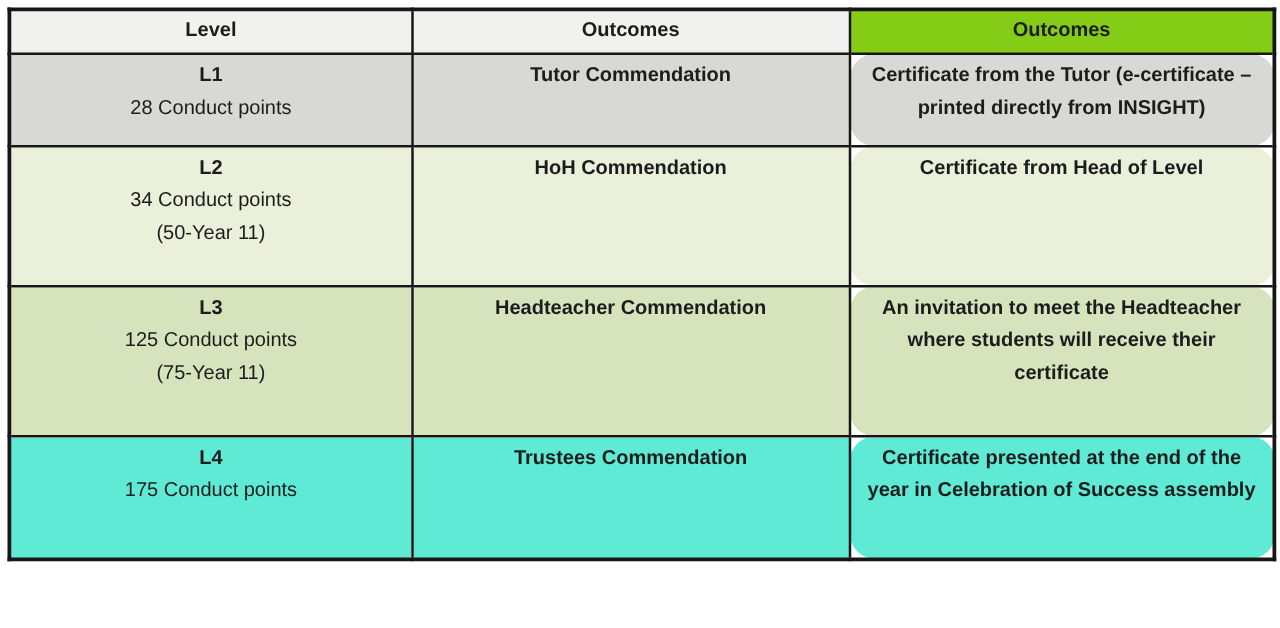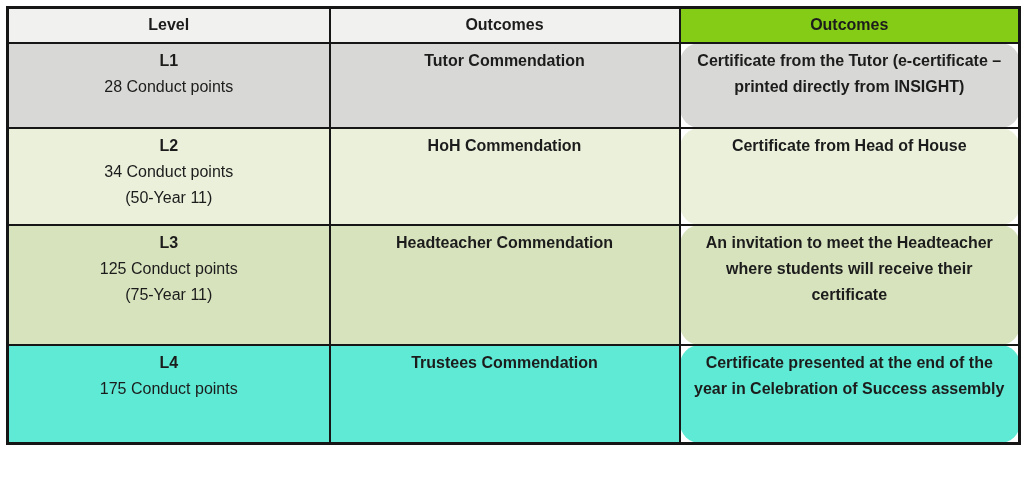--- a/index.html
+++ b/index.html
@@ -52,22 +52,22 @@
     border-radius: 20px;
   }
   .level-main {
     font-weight: 700;
     display: block;
   }
   .level-sub {
     font-weight: 400;
     display: block;
   }
-  .row-1 { height: 85px; }
-  .row-2 { height: 97px; }
+  .row-1 { height: 74px; }
+  .row-2 { height: 112px; }
   .row-3 { height: 120px; }
   .row-4 { height: 98px; }
 </style>
 </head>
 <body>
 
 <div class="page">
   <table class="commendation">
     <colgroup>
       <col style="width: 322px">
@@ -90,21 +90,21 @@
         <td class="milestone-cell">Tutor Commendation</td>
         <td class="outcome-cell">Certificate from the Tutor (e-certificate – printed directly from INSIGHT)</td>
       </tr>
       <tr class="row-2" style="background-color: rgb(234, 240, 218);">
         <td>
           <span class="level-main">L2</span>
           <span class="level-sub">34 Conduct points</span>
           <span class="level-sub">(50-Year 11)</span>
         </td>
         <td class="milestone-cell">HoH Commendation</td>
-        <td class="outcome-cell">Certificate from Head of House</td>
+        <td class="outcome-cell">Certificate from Head of Level</td>
       </tr>
       <tr class="row-3" style="background-color: rgb(215, 227, 189);">
         <td>
           <span class="level-main">L3</span>
           <span class="level-sub">125 Conduct points</span>
           <span class="level-sub">(75-Year 11)</span>
         </td>
         <td class="milestone-cell">Headteacher Commendation</td>
         <td class="outcome-cell">An invitation to meet the Headteacher where students will receive their certificate</td>
       </tr>

